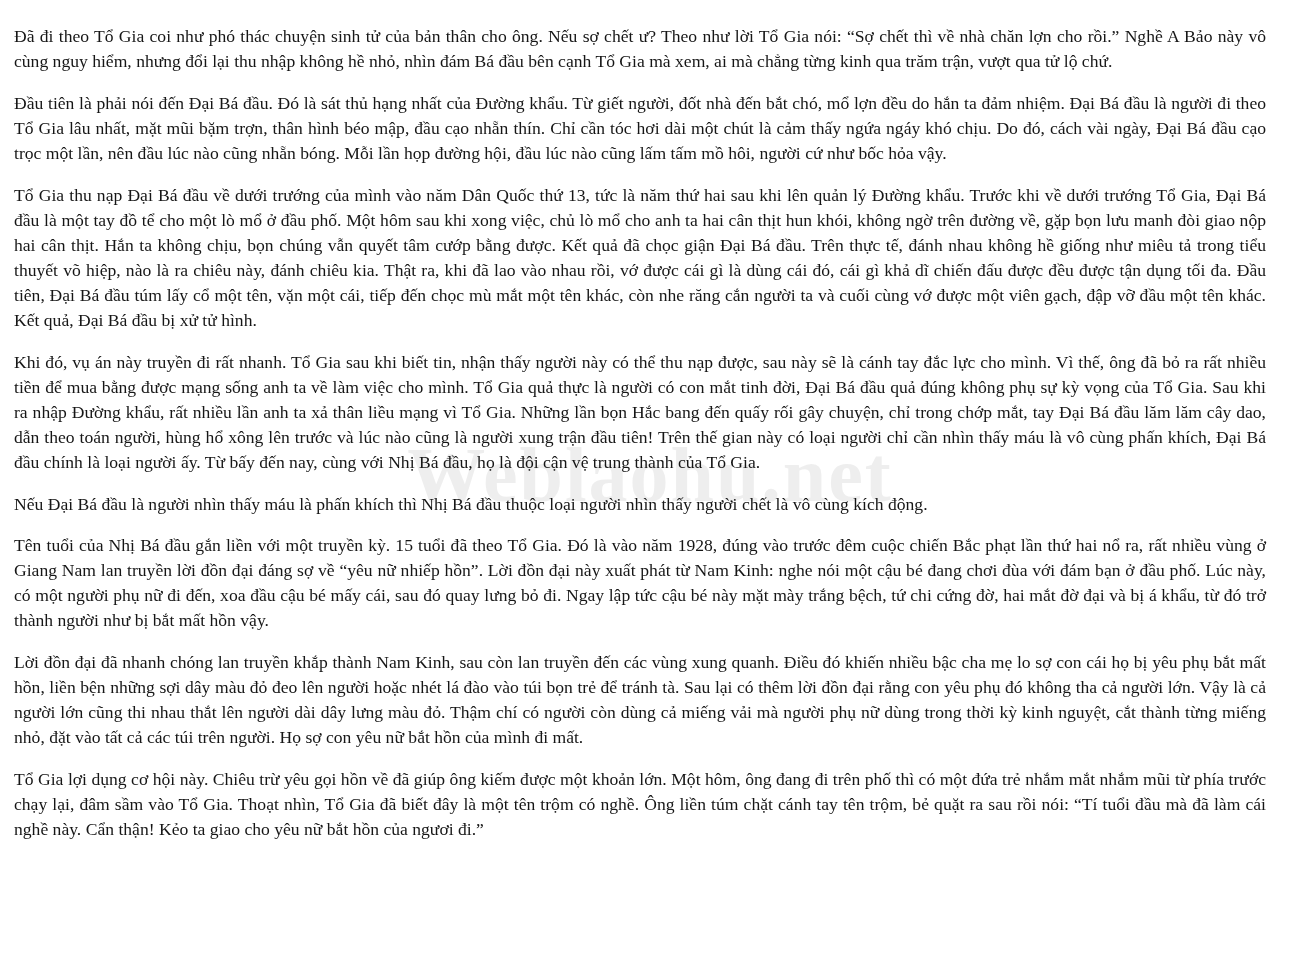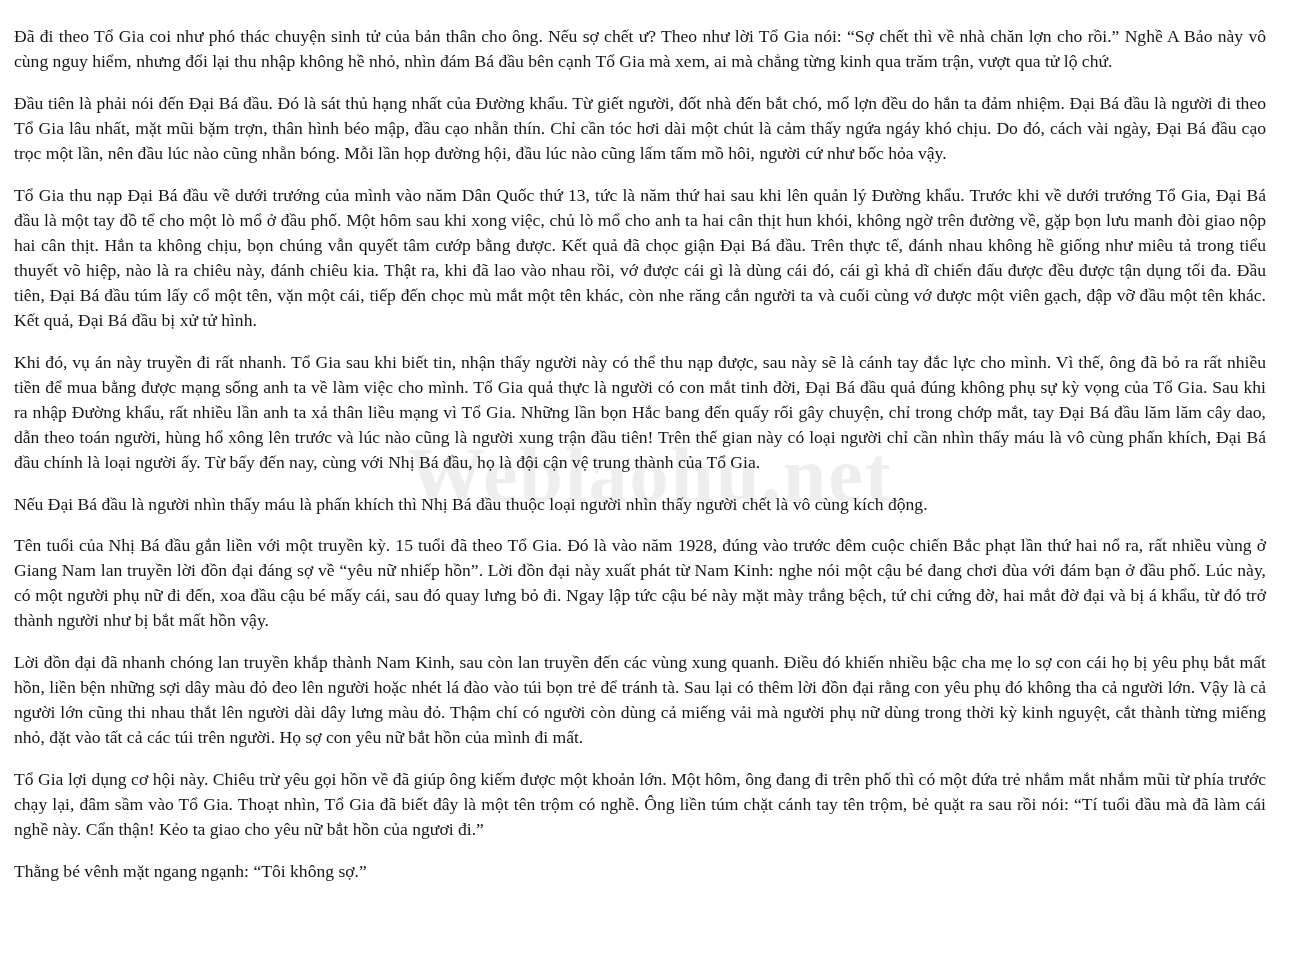--- a/index.html
+++ b/index.html
@@ -62,15 +62,14 @@
   <div class="watermark">Weblaohu.net</div>
   <div class="body-text">
     <p class="para">Đã đi theo Tổ Gia coi như phó thác chuyện sinh tử của bản thân cho ông. Nếu sợ chết ư? Theo như lời Tổ Gia nói: “Sợ chết thì về nhà chăn lợn cho rồi.” Nghề A Bảo này vô cùng nguy hiểm, nhưng đổi lại thu nhập không hề nhỏ, nhìn đám Bá đầu bên cạnh Tổ Gia mà xem, ai mà chẳng từng kinh qua trăm trận, vượt qua tử lộ chứ.</p>
     <p class="para">Đầu tiên là phải nói đến Đại Bá đầu. Đó là sát thủ hạng nhất của Đường khẩu. Từ giết người, đốt nhà đến bắt chó, mổ lợn đều do hắn ta đảm nhiệm. Đại Bá đầu là người đi theo Tổ Gia lâu nhất, mặt mũi bặm trợn, thân hình béo mập, đầu cạo nhẵn thín. Chỉ cần tóc hơi dài một chút là cảm thấy ngứa ngáy khó chịu. Do đó, cách vài ngày, Đại Bá đầu cạo trọc một lần, nên đầu lúc nào cũng nhẵn bóng. Mỗi lần họp đường hội, đầu lúc nào cũng lấm tấm mồ hôi, người cứ như bốc hỏa vậy.</p>
     <p class="para">Tổ Gia thu nạp Đại Bá đầu về dưới trướng của mình vào năm Dân Quốc thứ 13, tức là năm thứ hai sau khi lên quản lý Đường khẩu. Trước khi về dưới trướng Tổ Gia, Đại Bá đầu là một tay đồ tể cho một lò mổ ở đầu phố. Một hôm sau khi xong việc, chủ lò mổ cho anh ta hai cân thịt hun khói, không ngờ trên đường về, gặp bọn lưu manh đòi giao nộp hai cân thịt. Hắn ta không chịu, bọn chúng vẫn quyết tâm cướp bằng được. Kết quả đã chọc giận Đại Bá đầu. Trên thực tế, đánh nhau không hề giống như miêu tả trong tiểu thuyết võ hiệp, nào là ra chiêu này, đánh chiêu kia. Thật ra, khi đã lao vào nhau rồi, vớ được cái gì là dùng cái đó, cái gì khả dĩ chiến đấu được đều được tận dụng tối đa. Đầu tiên, Đại Bá đầu túm lấy cổ một tên, vặn một cái, tiếp đến chọc mù mắt một tên khác, còn nhe răng cắn người ta và cuối cùng vớ được một viên gạch, đập vỡ đầu một tên khác. Kết quả, Đại Bá đầu bị xử tử hình.</p>
     <p class="para">Khi đó, vụ án này truyền đi rất nhanh. Tổ Gia sau khi biết tin, nhận thấy người này có thể thu nạp được, sau này sẽ là cánh tay đắc lực cho mình. Vì thế, ông đã bỏ ra rất nhiều tiền để mua bằng được mạng sống anh ta về làm việc cho mình. Tổ Gia quả thực là người có con mắt tinh đời, Đại Bá đầu quả đúng không phụ sự kỳ vọng của Tổ Gia. Sau khi ra nhập Đường khẩu, rất nhiều lần anh ta xả thân liều mạng vì Tổ Gia. Những lần bọn Hắc bang đến quấy rối gây chuyện, chỉ trong chớp mắt, tay Đại Bá đầu lăm lăm cây dao, dẫn theo toán người, hùng hổ xông lên trước và lúc nào cũng là người xung trận đầu tiên! Trên thế gian này có loại người chỉ cần nhìn thấy máu là vô cùng phấn khích, Đại Bá đầu chính là loại người ấy. Từ bấy đến nay, cùng với Nhị Bá đầu, họ là đội cận vệ trung thành của Tổ Gia.</p>
     <p class="para">Nếu Đại Bá đầu là người nhìn thấy máu là phấn khích thì Nhị Bá đầu thuộc loại người nhìn thấy người chết là vô cùng kích động.</p>
     <p class="para">Tên tuổi của Nhị Bá đầu gắn liền với một truyền kỳ. 15 tuổi đã theo Tổ Gia. Đó là vào năm 1928, đúng vào trước đêm cuộc chiến Bắc phạt lần thứ hai nổ ra, rất nhiều vùng ở Giang Nam lan truyền lời đồn đại đáng sợ về “yêu nữ nhiếp hồn”. Lời đồn đại này xuất phát từ Nam Kinh: nghe nói một cậu bé đang chơi đùa với đám bạn ở đầu phố. Lúc này, có một người phụ nữ đi đến, xoa đầu cậu bé mấy cái, sau đó quay lưng bỏ đi. Ngay lập tức cậu bé này mặt mày trắng bệch, tứ chi cứng đờ, hai mắt đờ đại và bị á khẩu, từ đó trở thành người như bị bắt mất hồn vậy.</p>
     <p class="para">Lời đồn đại đã nhanh chóng lan truyền khắp thành Nam Kinh, sau còn lan truyền đến các vùng xung quanh. Điều đó khiến nhiều bậc cha mẹ lo sợ con cái họ bị yêu phụ bắt mất hồn, liền bện những sợi dây màu đỏ đeo lên người hoặc nhét lá đào vào túi bọn trẻ để tránh tà. Sau lại có thêm lời đồn đại rằng con yêu phụ đó không tha cả người lớn. Vậy là cả người lớn cũng thi nhau thắt lên người dài dây lưng màu đỏ. Thậm chí có người còn dùng cả miếng vải mà người phụ nữ dùng trong thời kỳ kinh nguyệt, cắt thành từng miếng nhỏ, đặt vào tất cả các túi trên người. Họ sợ con yêu nữ bắt hồn của mình đi mất.</p>
     <p class="para">Tổ Gia lợi dụng cơ hội này. Chiêu trừ yêu gọi hồn về đã giúp ông kiếm được một khoản lớn. Một hôm, ông đang đi trên phố thì có một đứa trẻ nhắm mắt nhắm mũi từ phía trước chạy lại, đâm sầm vào Tổ Gia. Thoạt nhìn, Tổ Gia đã biết đây là một tên trộm có nghề. Ông liền túm chặt cánh tay tên trộm, bẻ quặt ra sau rồi nói: “Tí tuổi đầu mà đã làm cái nghề này. Cẩn thận! Kẻo ta giao cho yêu nữ bắt hồn của ngươi đi.”</p>
-    <p class="para">Thằng bé vênh mặt ngang ngạnh: “Tôi không sợ.”</p>
   </div>
 </div>
 
 </body></html>

